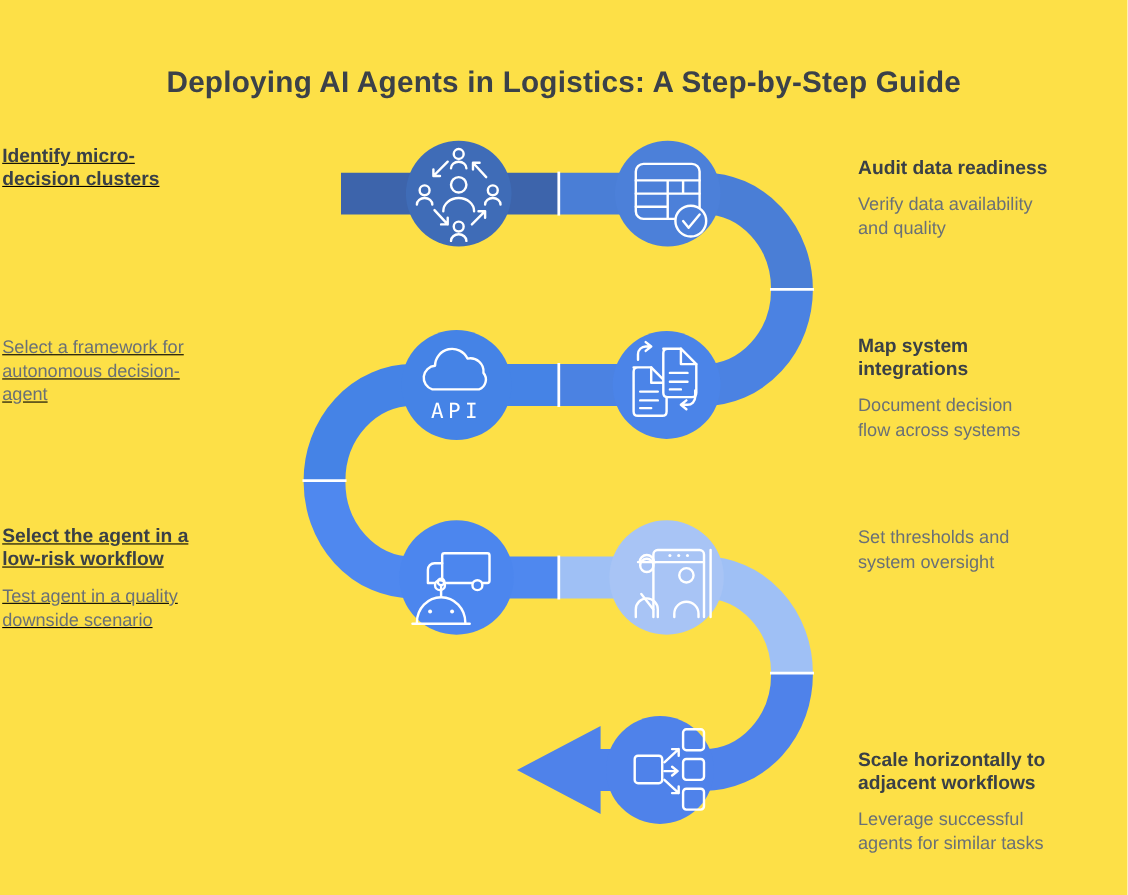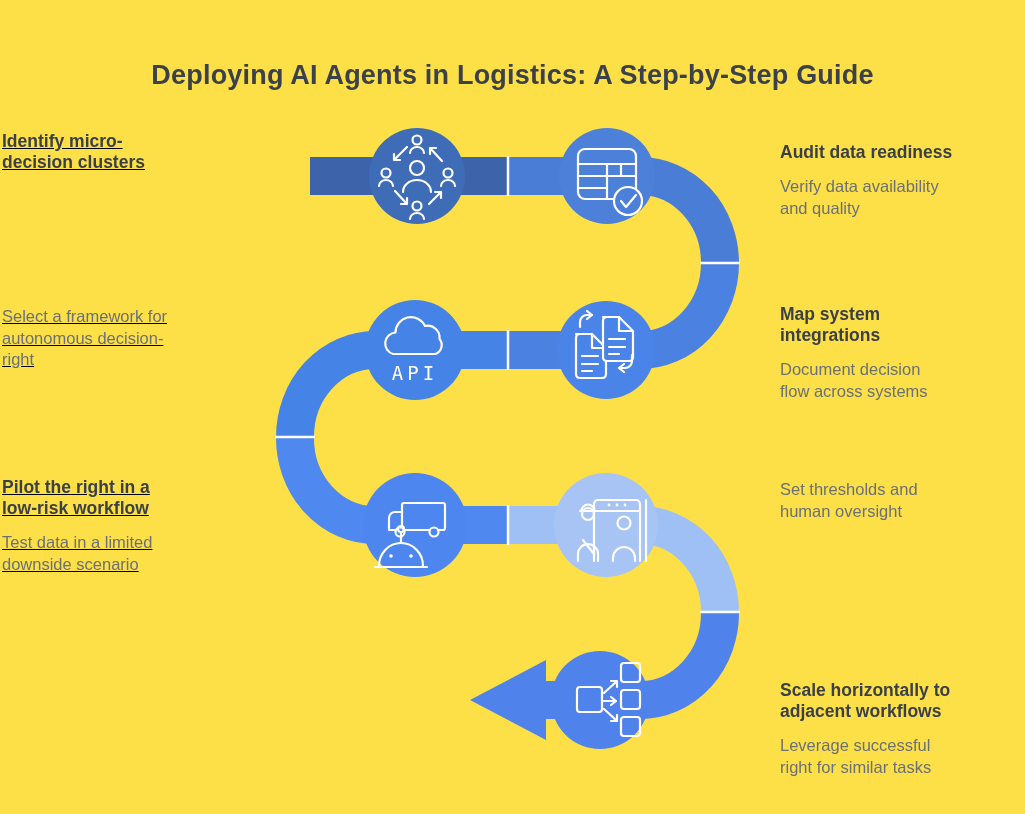--- a/index.html
+++ b/index.html
@@ -145,44 +145,44 @@
     </g>
   </svg>
 
   <div class="step-text left pos-l1">
     <div class="step-heading">Identify micro-
 decision clusters</div>
   </div>
   <div class="step-text left pos-l2">
     <div class="step-desc">Select a framework for
 autonomous decision-
-right</div>
+agent</div>
   </div>
   <div class="step-text left pos-l3">
-    <div class="step-heading">Pilot the right in a
+    <div class="step-heading">Select the agent in a
 low-risk workflow</div>
-    <div class="step-desc">Test data in a limited
+    <div class="step-desc">Test agent in a quality
 downside scenario</div>
   </div>
 
   <div class="step-text right pos-r2">
     <div class="step-heading">Map system
 integrations</div>
     <div class="step-desc">Document decision
 flow across systems</div>
   </div>
   <div class="step-text right pos-r1">
     <div class="step-heading">Audit data readiness</div>
     <div class="step-desc">Verify data availability
 and quality</div>
   </div>
   <div class="step-text right pos-r3">
     <div class="step-desc">Set thresholds and
-human oversight</div>
+system oversight</div>
   </div>
   <div class="step-text right pos-r4">
     <div class="step-heading">Scale horizontally to
 adjacent workflows</div>
     <div class="step-desc">Leverage successful
-right for similar tasks</div>
+agents for similar tasks</div>
   </div>
 
 </div>
 
 </body></html>

